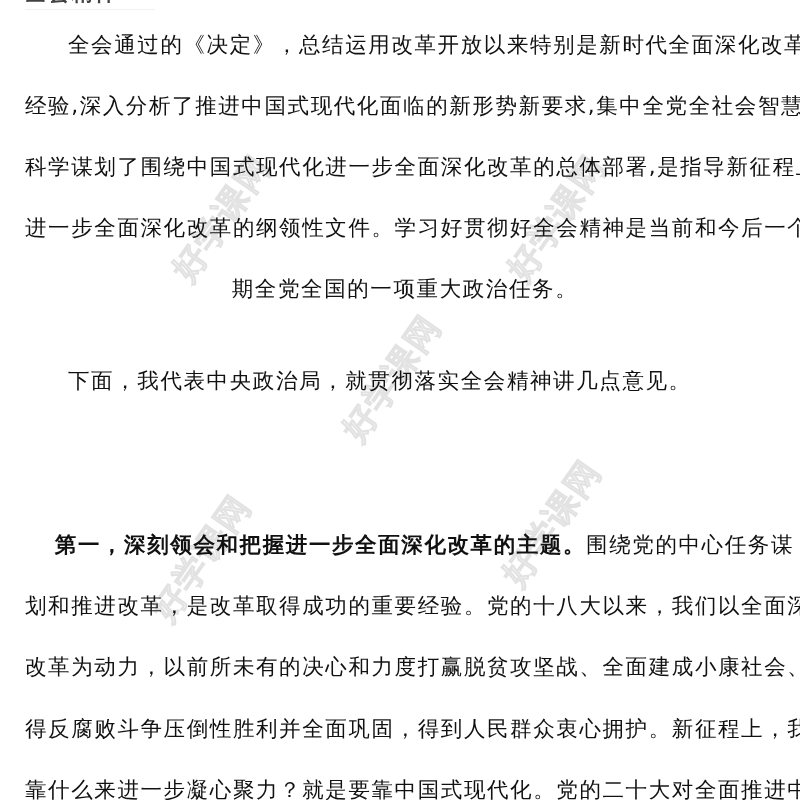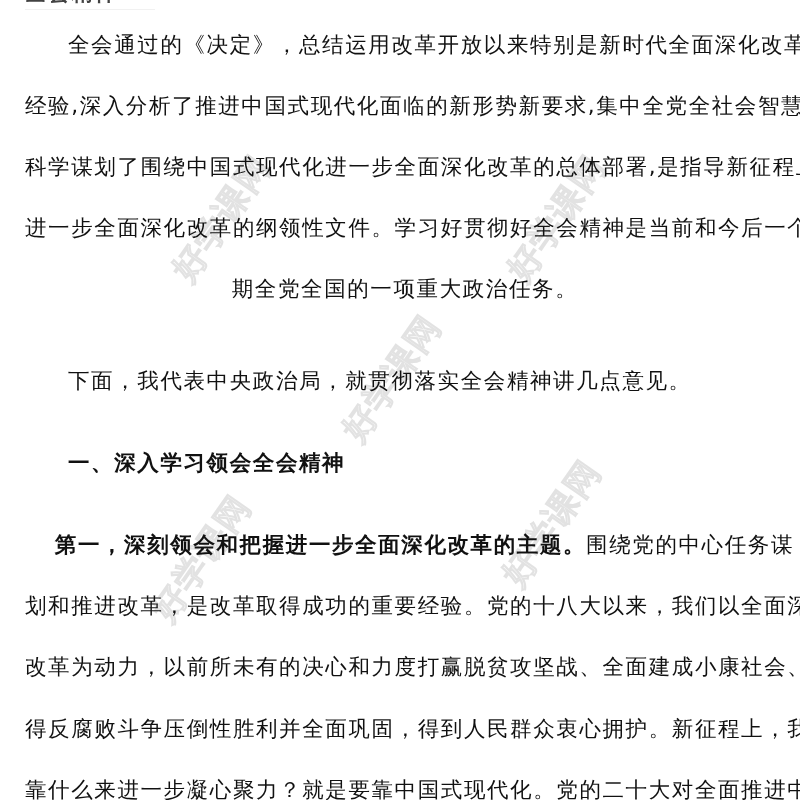--- a/index.html
+++ b/index.html
@@ -89,21 +89,20 @@
   <div class="watermark" style="left:480px; top:500px;">好学课网</div>
 
   <div class="line indent justify" style="top:30px;">全会通过的《决定》，总结运用改革开放以来特别是新时代全面深化改革的</div>
   <div class="line justify" style="top:91px;">经验,深入分析了推进中国式现代化面临的新形势新要求,集中全党全社会智慧,</div>
   <div class="line justify" style="top:152px;">科学谋划了围绕中国式现代化进一步全面深化改革的总体部署,是指导新征程上</div>
   <div class="line justify" style="top:213px;">进一步全面深化改革的纲领性文件。学习好贯彻好全会精神是当前和今后一个时</div>
   <div class="line" style="top:274px;text-align:center;">期全党全国的一项重大政治任务。</div>
 
   <div class="line indent" style="top:366px;">下面，我代表中央政治局，就贯彻落实全会精神讲几点意见。</div>
 
-  <div class="line indent bold" style="top:448px;">一、深入学习领会全会精神</div>
 
   <div class="line indent justify" style="top:530px; display:flex; justify-content:flex-end;margin-left:6px;">
     <span style="white-space:nowrap;"><span class="bold">第一，深刻领会和把握进一步全面深化改革的主题。</span><span>围绕党的中心任务谋</span></span>
   </div>
   <div class="line justify" style="top:591px;">划和推进改革，是改革取得成功的重要经验。党的十八大以来，我们以全面深化</div>
   <div class="line justify" style="top:652px;">改革为动力，以前所未有的决心和力度打赢脱贫攻坚战、全面建成小康社会、取</div>
   <div class="line justify" style="top:714px;">得反腐败斗争压倒性胜利并全面巩固，得到人民群众衷心拥护。新征程上，我们</div>
   <div class="line justify" style="top:775px;">靠什么来进一步凝心聚力？就是要靠中国式现代化。党的二十大对全面推进中国</div>
 
 </div>

